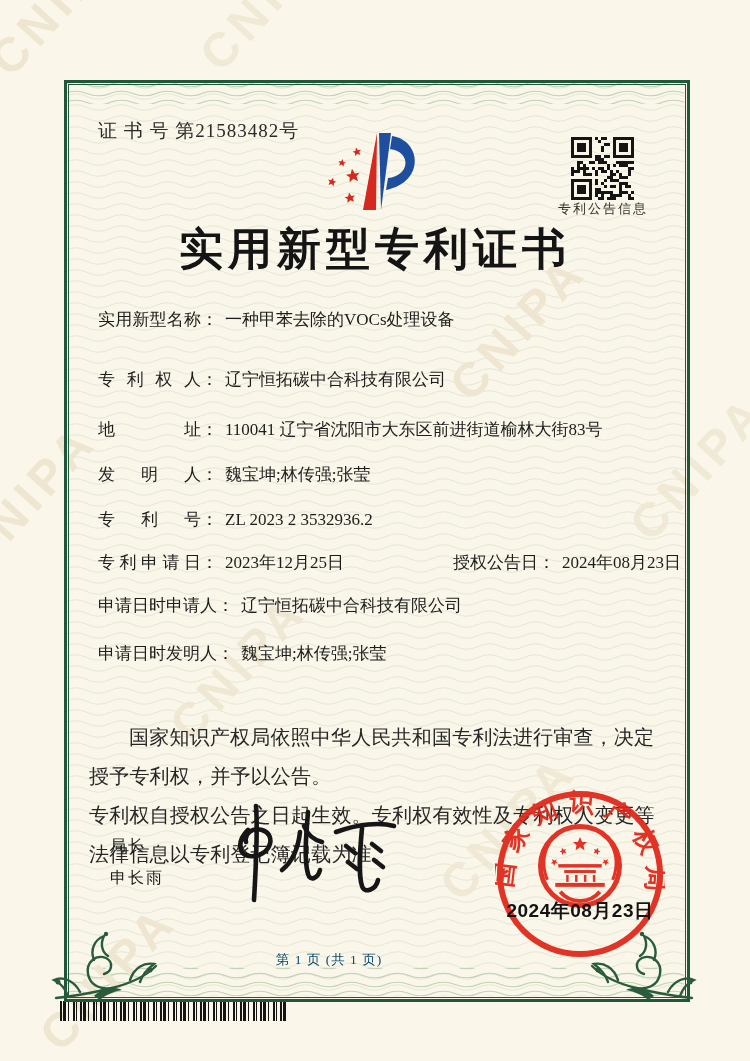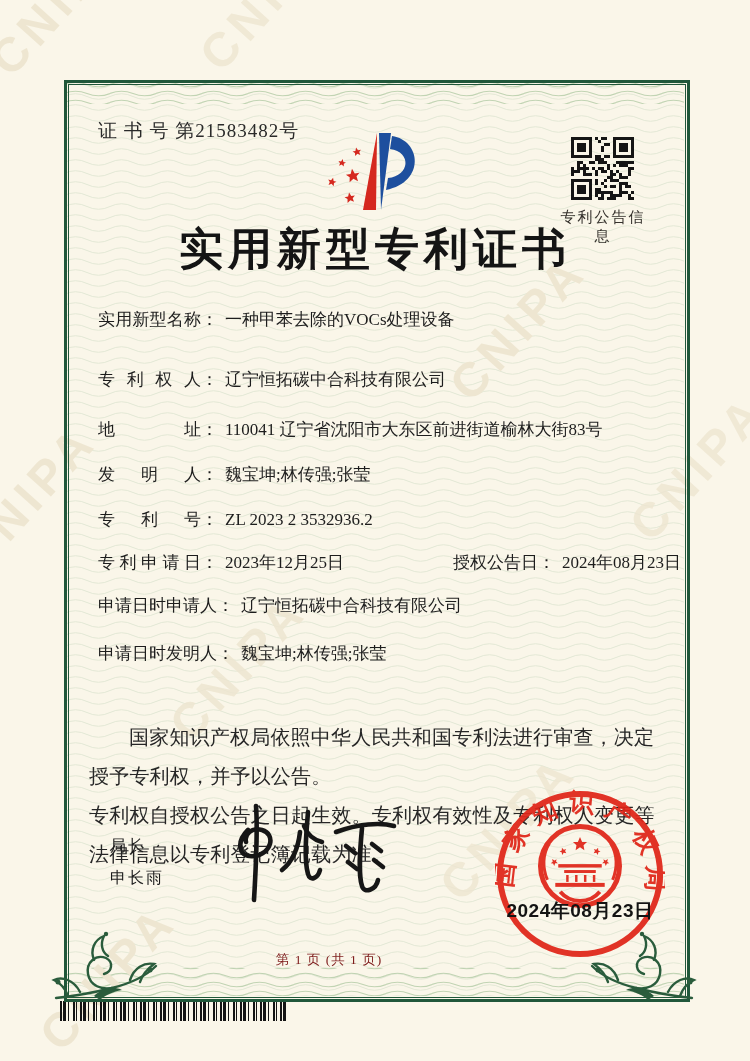--- a/index.html
+++ b/index.html
@@ -20,21 +20,21 @@
   .flourish{position:absolute;z-index:4;}
   .flourish.right{transform:scaleX(-1);}
 
   .cert-number{position:absolute;left:98px;top:118px;font-size:19px;letter-spacing:1px;
                color:#2a2a2a;z-index:2;}
 
   .logo{position:absolute;left:326px;top:130px;z-index:2;}
 
   .qr-wrap{position:absolute;left:571px;top:137px;z-index:2;}
   .qr-caption{position:absolute;left:553px;top:200px;width:100px;text-align:center;
-              font-size:15px;letter-spacing:2px;color:#35312c;z-index:2;margin-top:8px;}
+              font-size:13px;letter-spacing:2px;color:#35312c;z-index:2;}
 
   .title{position:absolute;left:0;top:220px;width:750px;text-align:center;margin:0;
          font-size:44px;font-weight:bold;letter-spacing:5px;color:#141414;z-index:2;}
 
   .row{position:absolute;left:98px;right:64px;font-size:17px;color:#1d1d1d;z-index:2;}
   .flabel{display:inline-block;width:103px;text-align:justify;text-align-last:justify;}
   .row.wide .flabel{width:auto;text-align-last:auto;}
   .colon{display:inline-block;}
   .fvalue{margin-left:7px;}
   .col2{position:absolute;left:355px;top:0;}
@@ -47,21 +47,21 @@
             font-size:16px;letter-spacing:2px;color:#1a1a1a;z-index:2;}
 
   .signature{position:absolute;left:218px;top:802px;z-index:2;}
 
   .seal{position:absolute;left:495px;top:789px;z-index:2;}
   .seal-date{position:absolute;left:495px;top:898px;width:170px;text-align:center;
              font-family:"Liberation Sans",sans-serif;font-size:19px;font-weight:bold;
              color:#131313;z-index:5;letter-spacing:0.5px;}
 
   .footer{position:absolute;left:0;top:951px;width:658px;text-align:center;
-          font-size:13.5px;letter-spacing:1px;color:#7f1d1d;z-index:2;}
+          font-size:13.5px;letter-spacing:1px;color:#0c4a6e;z-index:2;}
 
   .barcode{position:absolute;left:60px;top:1001px;width:226px;height:20px;z-index:2;
      background:repeating-linear-gradient(90deg,
        #141414 0 2px,transparent 2px 3px,
        #141414 3px 6px,transparent 6px 8px,
        #141414 8px 9px,transparent 9px 13px,
        #141414 13px 15px,transparent 15px 16px,
        #141414 16px 17px,transparent 17px 20px);}
 </style>
 </head>

